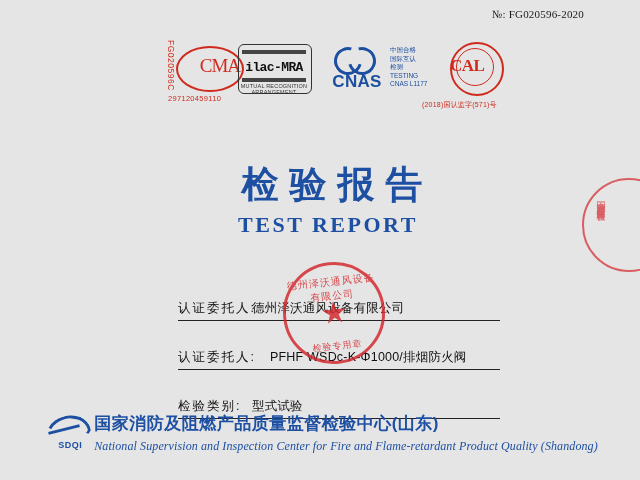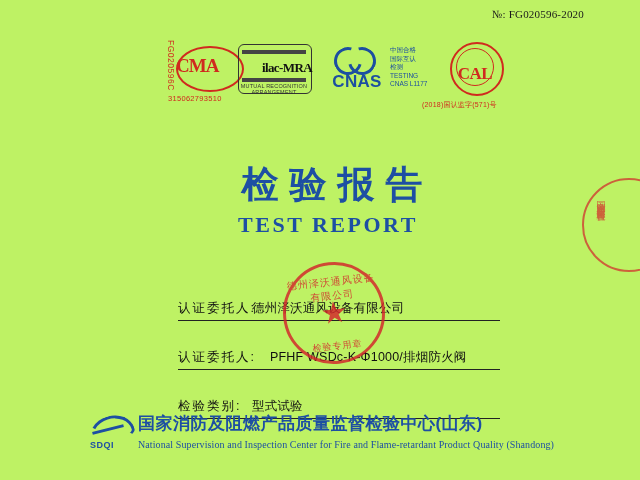--- a/index.html
+++ b/index.html
@@ -4,21 +4,21 @@
 <style>
   html, body {
     margin: 0;
     padding: 0;
     background: #ffffff;
   }
   #page {
     position: relative;
     width: 640px;
     height: 480px;
-    background: #bef264;
+    background: #e5e5e5;
     overflow: hidden;
     font-family: "Liberation Serif", serif;
   }
   
   .report-no {
     position: absolute;
     top: 8px;
     right: 56px;
     font-size: 11px;
     color: #1a1a1a;
@@ -60,24 +60,24 @@
     position: absolute;
     left: 0; top: 0;
     width: 64px; height: 42px;
     border: 2.5px solid #d02a1e;
     border-radius: 50%;
   }
   .cma .txt {
     position: absolute;
     left: 0; top: 9px;
     width: 64px;
-    text-align: left;
+    text-align: right;
     color: #d02a1e;
     font-size: 19px;
-    font-weight: bold;
+    font-weight: normal;
     letter-spacing: -1px;
     font-family: "Liberation Serif", serif;
   }
   .cma-num {
     position: absolute;
     left: 18px;
     top: 56px;
     font-size: 7.5px;
     color: #d02a1e;
     letter-spacing: 0.3px;
@@ -103,26 +103,26 @@
     position: absolute;
     left: 6px;
     width: 64px;
     height: 4px;
     background: #444;
   }
   .ilac .main {
     position: absolute;
     left: 0; top: 18px;
     width: 76px;
-    text-align: right;
+    text-align: center;
     font-size: 13px;
     font-weight: bold;
     color: #111;
     letter-spacing: -0.6px;
-    font-family: Liberation Serif, serif;
+    font-family: Liberation Mono, monospace;
   }
   .ilac .sub {
     position: absolute;
     left: 0; top: 41px;
     width: 76px;
     text-align: center;
     font-size: 5.5px;
     color: #333;
     letter-spacing: 0.2px;
     font-family: "Liberation Sans", sans-serif;
@@ -204,23 +204,22 @@
   }
   .cal .inner {
     position: absolute;
     left: 6px; top: 6px;
     width: 36px; height: 36px;
     border: 1px solid #d02a1e;
     border-radius: 50%;
   }
   .cal .letters {
     position: absolute;
-    left: 0; top: 22px;
+    left: 0; top: 14px;
     width: 50px;
-    text-align: center;
     font-size: 17px;
     font-weight: bold;
     color: #d02a1e;
     font-family: "Liberation Serif", serif;
     letter-spacing: -0.5px;
   }
   .cal-code {
     position: absolute;
     left: 272px;
     top: 62px;
@@ -399,66 +398,67 @@
     position: absolute;
     left: 6px;
     top: 14px;
     width: 32px;
     height: 3px;
     background: #1d4fa3;
     transform: rotate(-14deg);
   }
   .sdqi-logo .name {
     position: absolute;
-    left: 4px;
+    left: 16px;
     top: 26px;
     font-size: 9px;
     font-weight: bold;
     color: #1d4fa3;
     letter-spacing: 0.5px;
     font-family: "Liberation Sans", sans-serif;
   }
   .footer-cn {
     margin-left: 52px;
     font-size: 17px;
     font-weight: bold;
     color: #1d4fa3;
     letter-spacing: 0.5px;
     font-family: "Liberation Sans", sans-serif;
     white-space: nowrap;
   }
   .footer-en {
     margin-left: 52px;
     margin-top: 4px;
-    font-size: 10px;
+    font-size: 12px;
     color: #1d4fa3;
     letter-spacing: 0.1px;
     font-family: "Liberation Serif", serif;
     white-space: nowrap;
+    font-style: italic;
   }
 </style>
 </head>
 <body>
 
 <div id="page">
 
   <div class="report-no">
     <span>№:</span>
     <span>FG020596-2020</span>
   </div>
 
   <div class="logo-row">
 
     <div class="vert-code">FG020596C</div>
 
     <div class="cma">
       <div class="ell"></div>
       <div class="txt">CMA</div>
     </div>
-    <div class="cma-num">315062793510</div>
+    <div class="cma-num">297120459110</div>
 
     <div class="ilac">
       <div class="ring"></div>
       <div class="bar" style="top:8px"></div>
       <div class="bar" style="top:36px"></div>
       <div class="main">ilac-MRA</div>
       <div class="sub">MUTUAL RECOGNITION ARRANGEMENT</div>
     </div>
 
     <div class="cnas">

